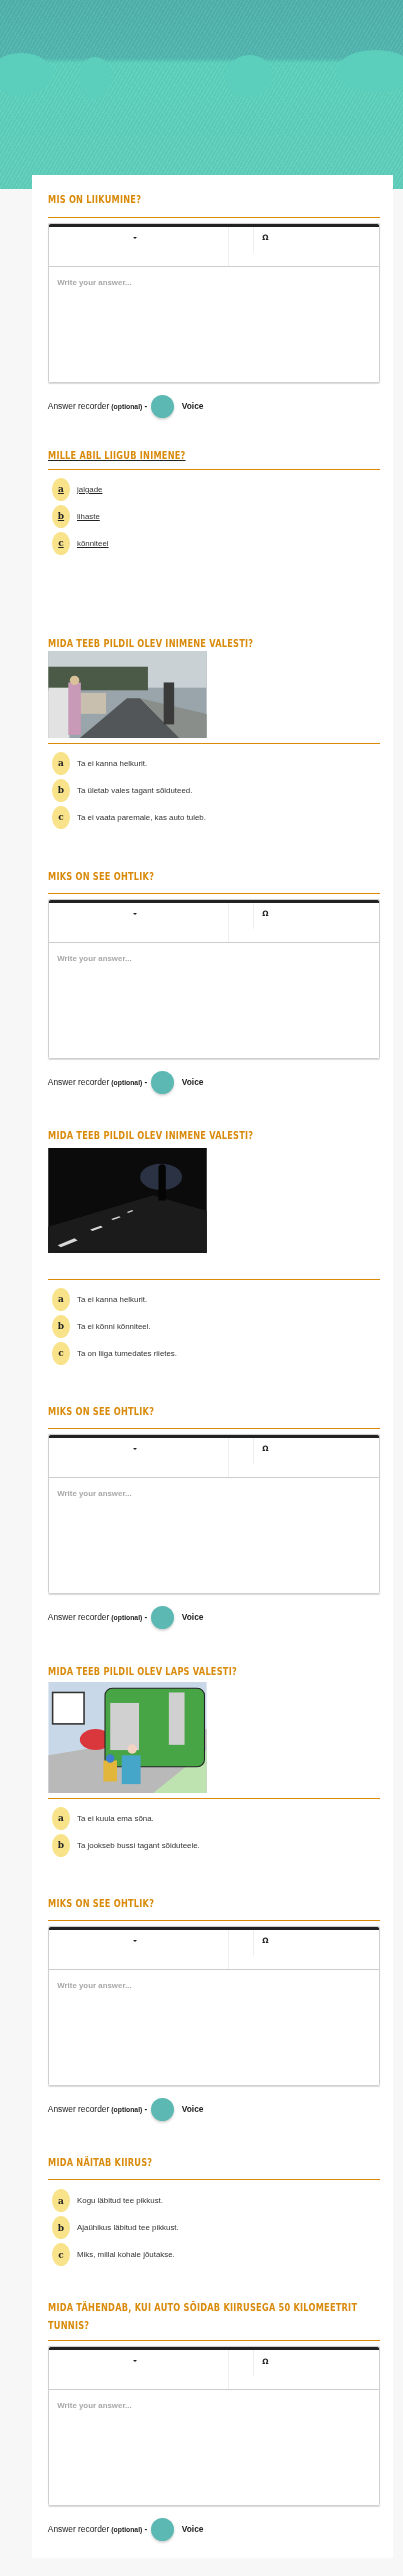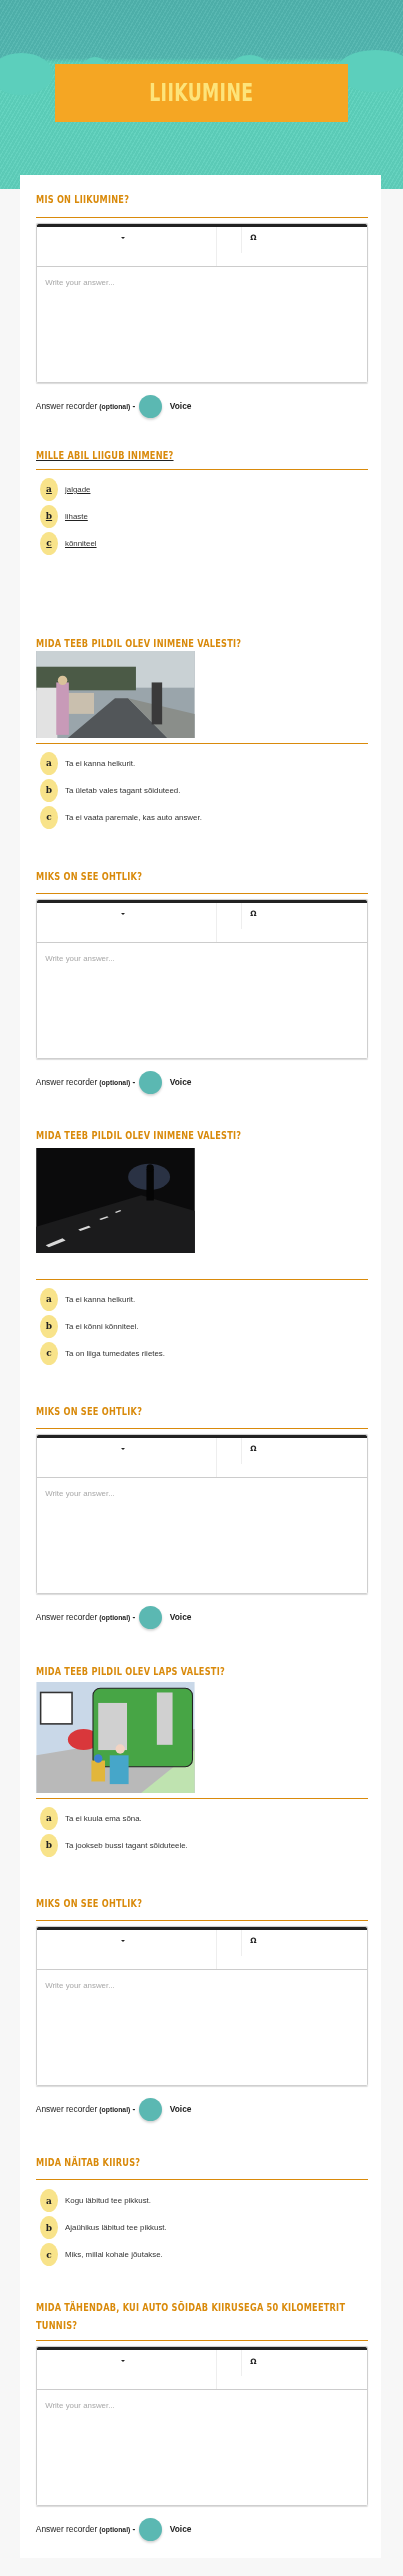--- a/index.html
+++ b/index.html
@@ -26,21 +26,21 @@
     position: absolute; left: 55px; top: 64px; width: 293px; height: 58px;
     background: #f5a623;
     display: flex; align-items: center; justify-content: center;
   }
   .banner-title {
     font-family: "DejaVu Sans", sans-serif;
     font-weight: bold; font-size: 24px; letter-spacing: 0.5px;
     color: #fde47a; transform: scaleX(0.72);
   }
   .card {
-    position: absolute; left: 20px; top: 175px; width: 361px; height: 2383px;
+    position: absolute; left: 32px; top: 175px; width: 361px; height: 2383px;
     background: #ffffff;
   }
   .q {
     position: absolute; left: 15.8px; width: 332px;
   }
   .q-title {
     font-family: "DejaVu Sans", sans-serif;
     font-weight: bold; font-size: 10.5px; color: #d98a0b;
     text-transform: uppercase; letter-spacing: 0.3px;
     transform-origin: left center; transform: scaleX(0.78);
@@ -63,21 +63,21 @@
     border-left: 2.1px solid transparent; border-right: 2.1px solid transparent;
     border-top: 2.6px solid #222;
   }
   .tb-blank { width: 25px; border-right: 0.5px solid #eee; height: 26px; }
   .tb-omega { padding: 6.3px 0 0 8.4px; font-size: 7.4px; font-weight: bold; font-family: "DejaVu Sans", sans-serif; }
   .answer-area {
     height: 115px; padding: 10.5px 8.4px; font-size: 7.9px; color: #aaa;
   }
   .answer-area textarea {
     width: 100%; height: 100%; border: none; resize: none; outline: none;
-    font-family: "Liberation Sans", sans-serif; font-size: 7.9px; color: #333;
+    font-family: "Liberation Sans", sans-serif; font-size: 7.9px; color: #333; font-weight: bold;
   }
   .answer-area textarea::placeholder { color: #a8a8a8; }
   .recorder {
     display: flex; align-items: center; height: 23px; font-size: 8.4px;
   }
   .rec-label { font-weight: normal; color: #222; }
   .rec-opt { font-weight: bold; font-size: 6.8px; color: #222; margin-left: 2.1px; }
   .rec-dash { font-weight: bold; margin: 0 4.2px 0 2.1px; }
   .rec-btn {
     width: 23px; height: 23px; border-radius: 50%; background: #5bb8b2;
@@ -97,23 +97,20 @@
   .opt-text { margin-left: 7px; font-size: 7.9px; color: #333; }
 </style>
 </head>
 <body>
 
 <div class="hero">
   <div class="cloud" style="left:-10.5px;width:63px;"></div>
   <div class="cloud" style="left:79px;width:31.5px;top:57px;"></div>
   <div class="cloud" style="left:226px;width:47px;top:55px;"></div>
   <div class="cloud" style="left:336px;width:79px;top:50px;"></div>
-  <div class="banner">
-    <div class="banner-title">LIIKUMINE</div>
-  </div>
 </div>
 
 <div class="card">
 
   <section class="q" style="top:18px;">
     <h2 class="q-title">Mis on liikumine?</h2>
     <div class="rule" style="margin-top:10.5px;"></div>
     <div class="editor" style="margin-top:5.3px;">
       <div class="editor-topbar"></div>
       <div class="toolbar">
@@ -172,21 +169,21 @@
       <li class="opt">
           <span class="opt-badge">a</span>
           <span class="opt-text">Ta ei kanna helkurit.</span>
         </li>
       <li class="opt">
           <span class="opt-badge">b</span>
           <span class="opt-text">Ta ületab vales tagant sõiduteed.</span>
         </li>
       <li class="opt">
           <span class="opt-badge">c</span>
-          <span class="opt-text">Ta ei vaata paremale, kas auto answer.</span>
+          <span class="opt-text">Ta ei vaata paremale, kas auto tuleb.</span>
         </li>
     </ul>
   </section>
 
   <section class="q" style="top:695px;">
     <h2 class="q-title">Miks on see ohtlik?</h2>
     <div class="rule" style="margin-top:9.5px;"></div>
     <div class="editor" style="margin-top:5.3px;">
       <div class="editor-topbar"></div>
       <div class="toolbar">

